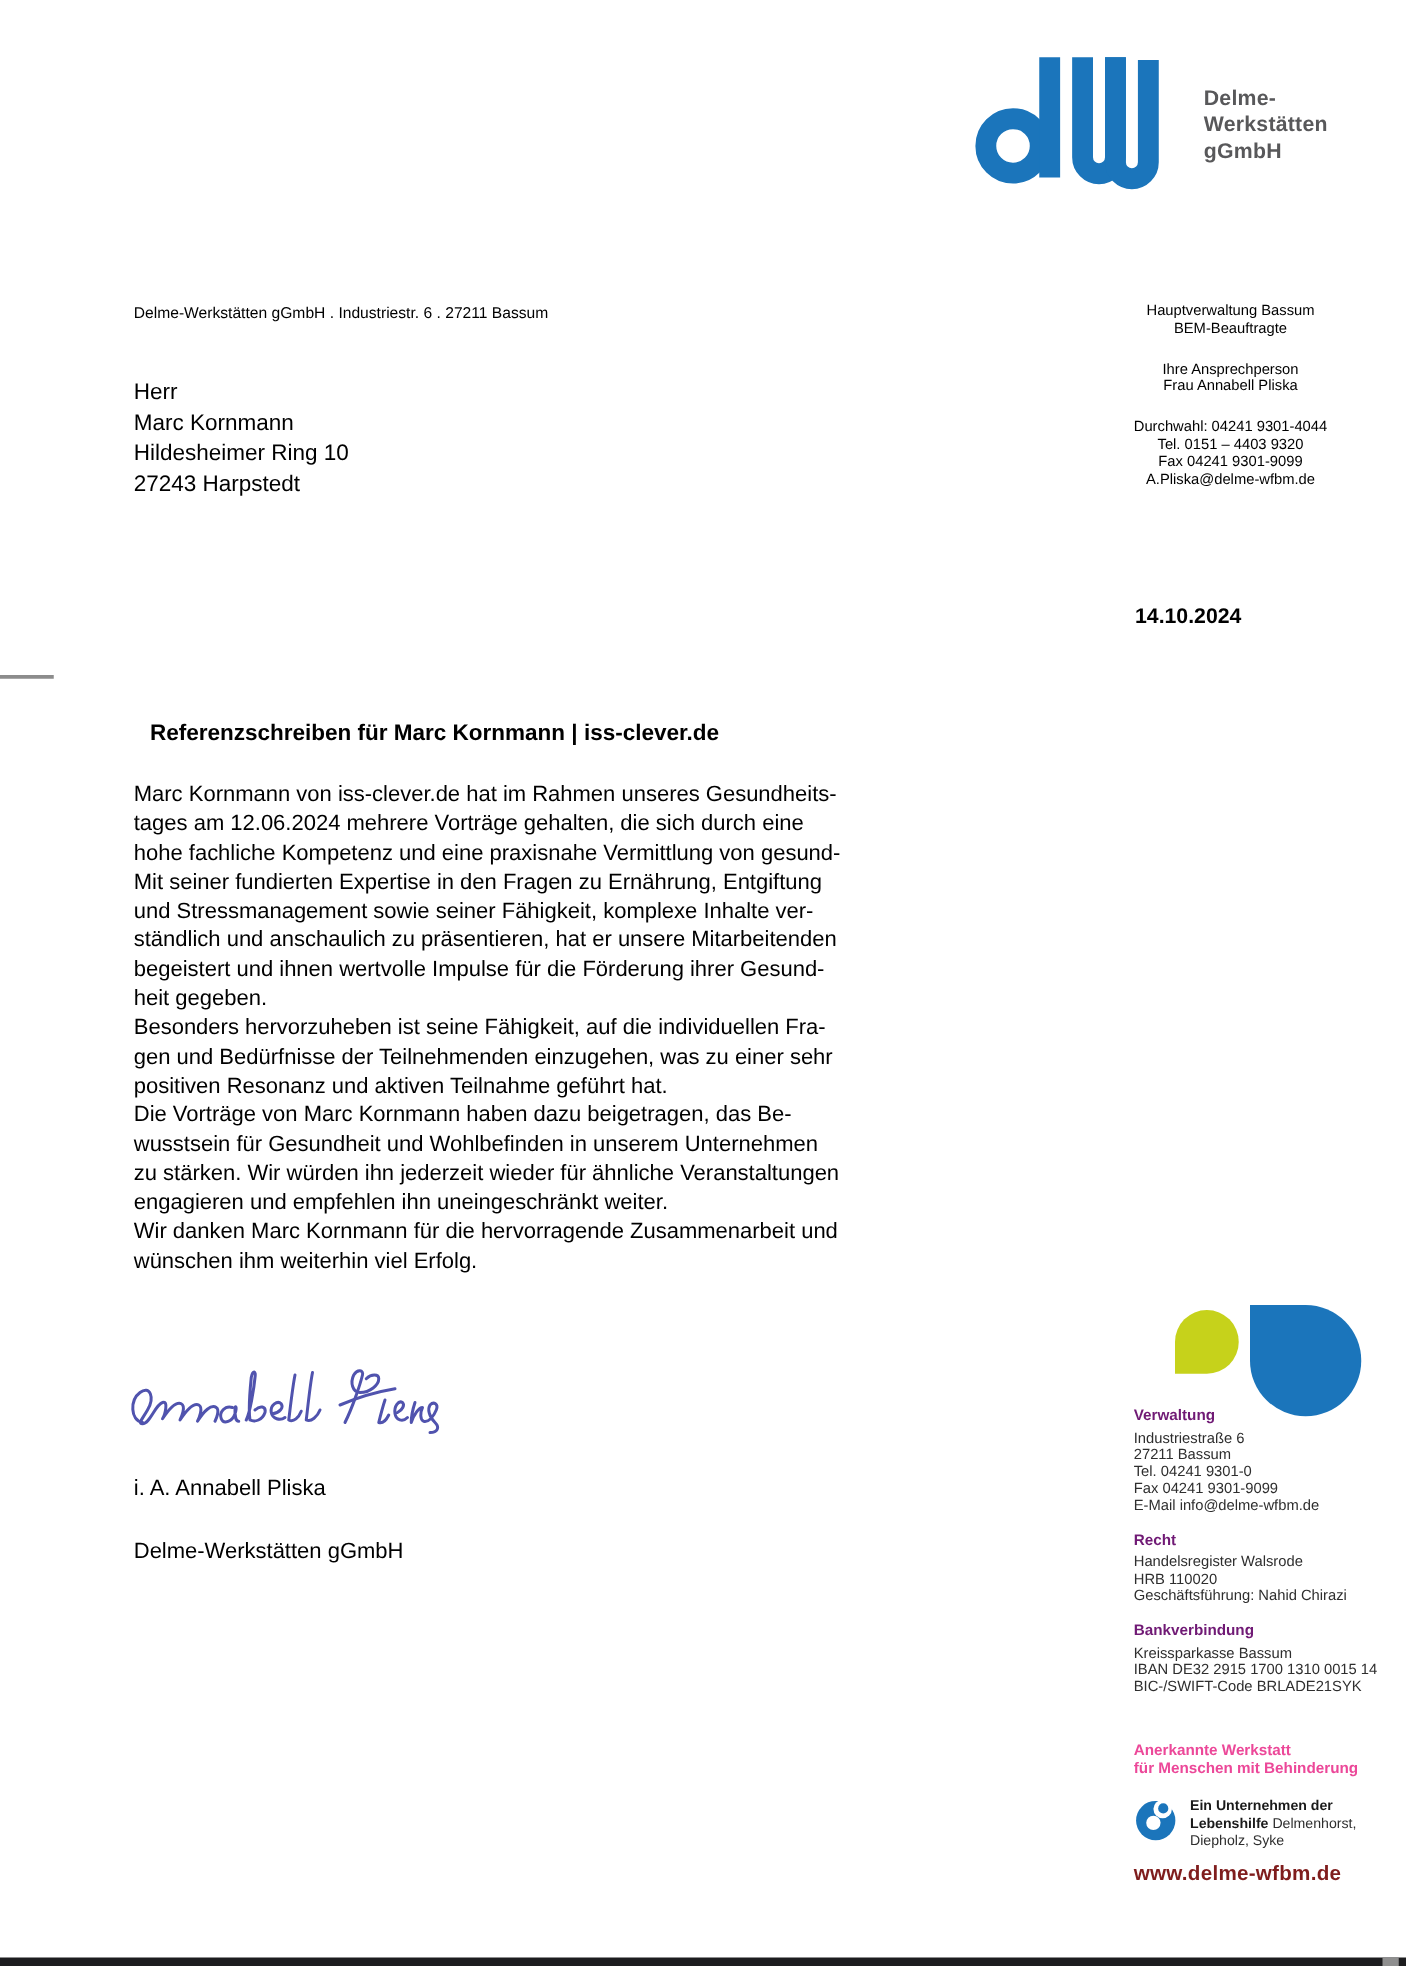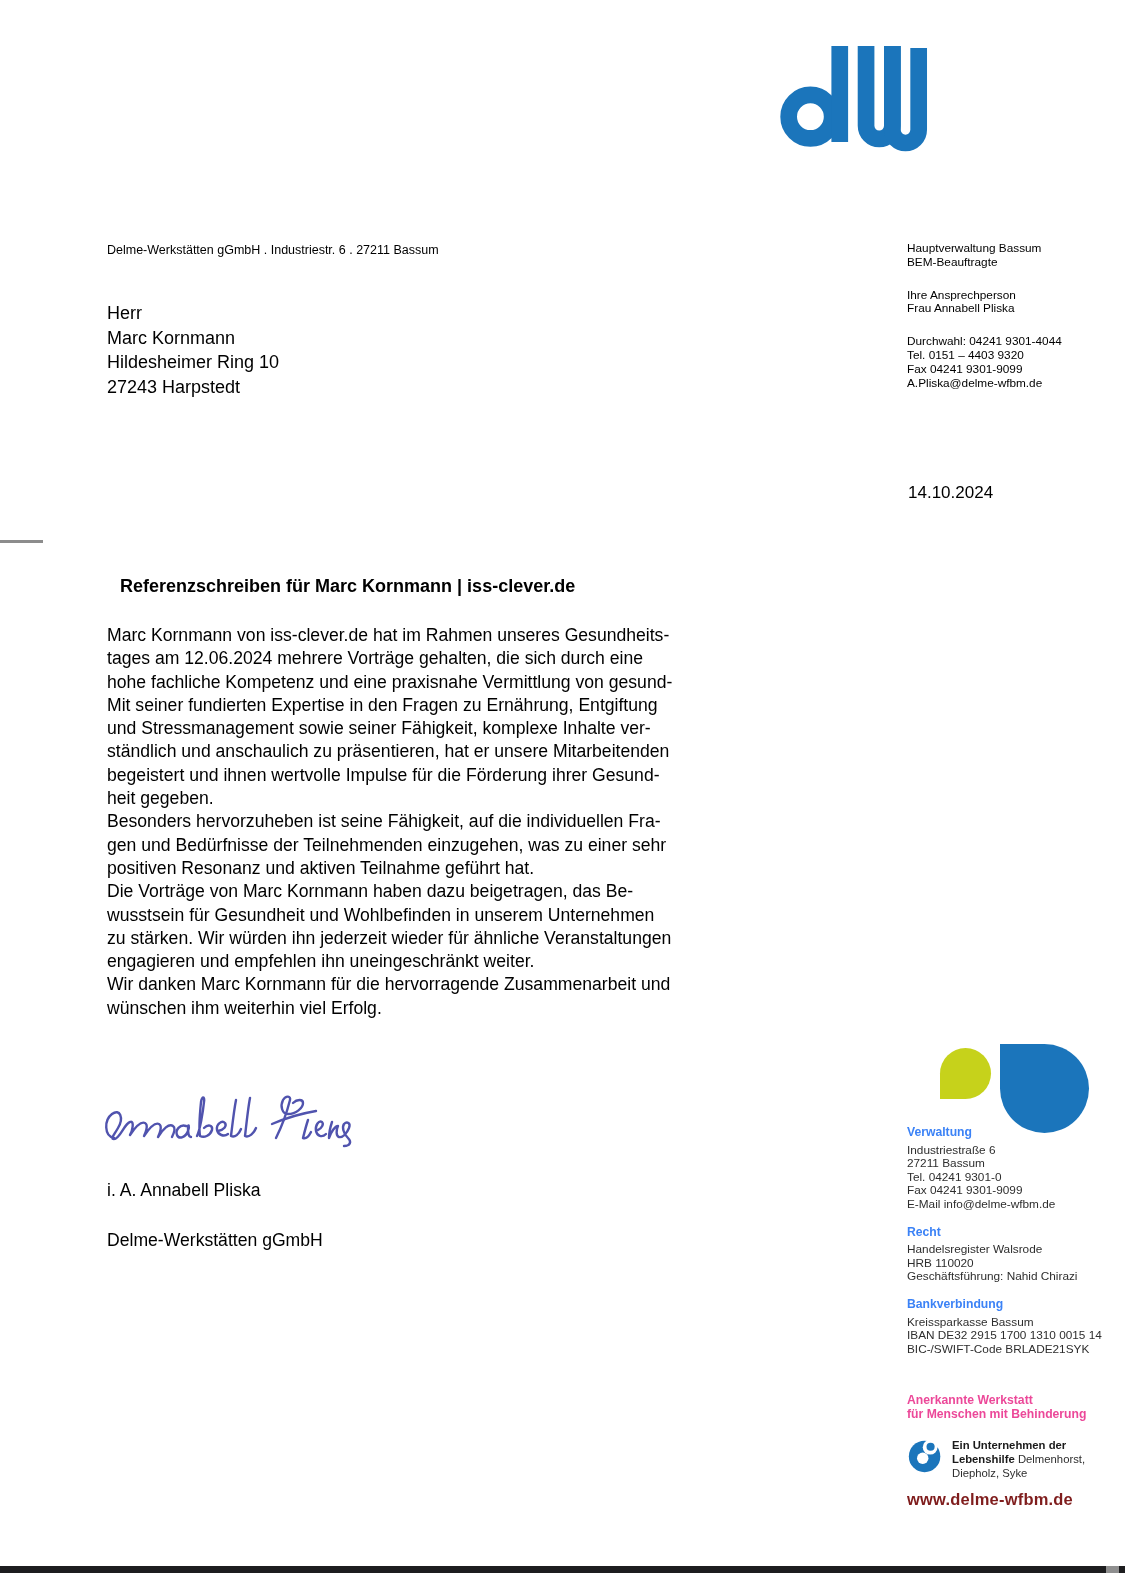--- a/index.html
+++ b/index.html
@@ -16,42 +16,42 @@
     margin-left:16px; margin-top:28px;
     font-weight:bold; font-size:17px; line-height:21px;
     color:#58585a; letter-spacing:.2px;
   }
 
   
   .sender-line { position:absolute; left:107px; top:243px; font-size:12.5px; }
   .recipient   { position:absolute; left:107px; top:301px; font-weight:normal; font-size:18px; line-height:24.5px; }
 
   .contact-block { position:absolute; left:907px; top:242px; font-size:11.8px; line-height:13.8px; }
-  .contact-group { margin-bottom:19px; }
-
-  .date-line { position:absolute; left:908px; top:483px; font-size:17px; }
+  .contact-group { margin-bottom:19px;text-align:center; }
+
+  .date-line { position:absolute; left:908px; top:483px; font-size:17px;font-weight:bold; }
 
   .fold-mark { position:absolute; left:0; top:540px; width:43px; height:3px; background:#8c8c8c; }
 
   
   .subject { position:absolute; left:120px; top:576px; font-size:18px; font-weight:bold; }
   .body-text { position:absolute; left:107px; top:624px; width:700px; font-size:17.6px; line-height:23.3px; }
 
   .signature-svg { position:absolute; left:100px; top:1086px; width:262px; height:66px; }
   .signed-by    { position:absolute; left:107px; top:1180px; font-size:17.6px; }
   .company-name { position:absolute; left:107px; top:1230px; font-size:17.6px; }
 
   
   .footer-col { position:absolute; left:907px; top:1040px; width:210px; font-size:11.8px; line-height:13.6px; color:#2e2e2e; }
   .drops { position:relative; height:86px; }
   .drop-green { position:absolute; left:33px; top:8px;  width:51px; height:51px; background:#c6d21b; border-radius:50% 50% 50% 0; }
   .drop-blue  { position:absolute; left:93px; top:4px;  width:89px; height:89px; background:#1b75bb; border-radius:0 50% 50% 50%; }
 
   .footer-section { margin-bottom:14px; }
-  .footer-heading { font-weight:bold; font-size:12.2px; color:#3b82f6; margin-bottom:4px; }
+  .footer-heading { font-weight:bold; font-size:12.2px; color:#701a75; margin-bottom:4px; }
 
   .certification { margin-top:37px; font-weight:bold; font-size:12.2px; line-height:14px; color:#ec4899; }
 
   .lebenshilfe-row { display:flex; margin-top:16px; }
   .lh-logo { width:37px; height:37px; flex:0 0 auto; }
   .lh-text { margin-left:8px; font-size:11.3px; line-height:13.6px; margin-top:2px; }
   .bold { font-weight:bold; color:#1a1a1a; }
 
   .website { margin-top:13px; font-weight:bold; font-size:16.5px; color:#7f1d1d; letter-spacing:.2px; }
 
@@ -66,20 +66,25 @@
 
   <div class="logo-block">
     <svg class="logo-mark" viewBox="0 0 340 230" xmlns="http://www.w3.org/2000/svg">
       <g stroke="#1b75bb" stroke-width="33" fill="none">
         <circle cx="70" cy="150" r="43"></circle>
         <path d="M128,10 L128,200"></path>
         <path d="M180,10 L180,168 A26,26 0 0 0 232,168 L232,10"></path>
         <path d="M232,10 L232,176 A26,26 0 0 0 284,176 L284,14"></path>
       </g>
     </svg>
+    <div class="logo-text">
+        <div>Delme-</div>
+        <div>Werkstätten</div>
+        <div>gGmbH</div>
+      </div>
   </div>
 
   <div class="sender-line">Delme-Werkstätten gGmbH . Industriestr. 6 . 27211 Bassum</div>
 
   <div class="recipient">
       <div>Herr</div>
       <div>Marc Kornmann</div>
       <div>Hildesheimer Ring 10</div>
       <div>27243 Harpstedt</div>
     </div>

